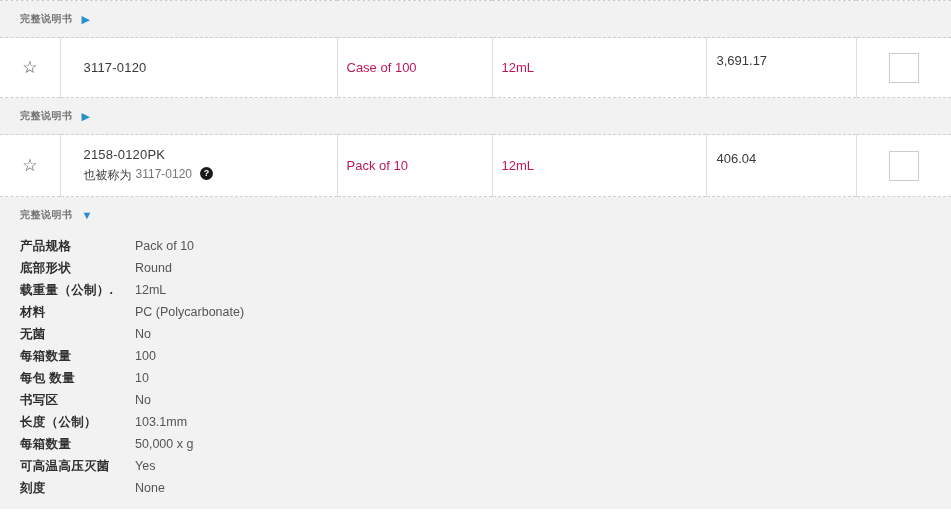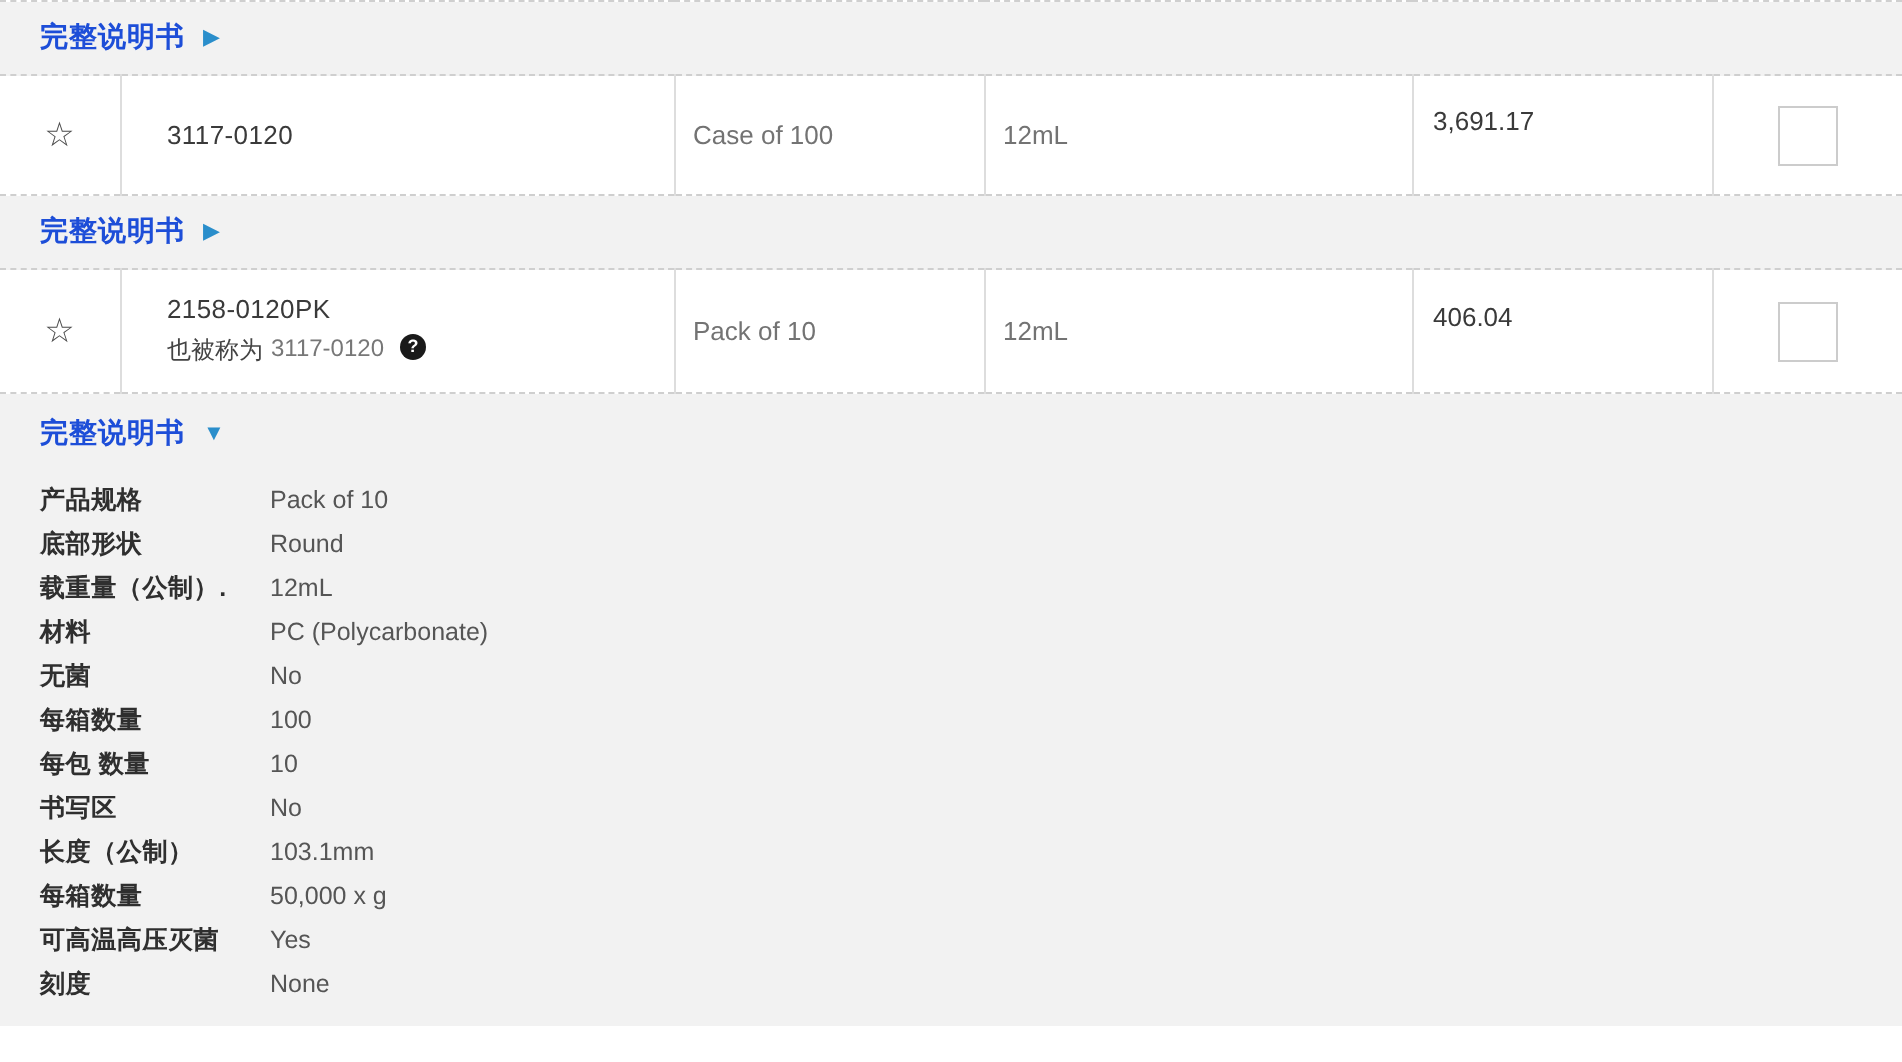--- a/index.html
+++ b/index.html
@@ -29,23 +29,23 @@
     border-bottom: 1px dashed #cfcfcf;
     padding: 0;
   }
   .spec-strip-inner {
     padding: 9px 0 9px 20px;
     height: 18px;
     display: flex;
     align-items: center;
   }
   .spec-link {
-    color: #1d4ed8;
+    color: #737373;
     font-weight: bold;
-    font-size: 14px;
+    font-size: 10px;
     text-decoration: none;
     cursor: pointer;
     letter-spacing: .5px;
   }
   .tri {
     display: inline-block;
     margin-left: 9px;
     color: #2a8ecb;
     font-size: 11px;
     line-height: 1;
@@ -121,21 +121,21 @@
     font-weight: bold;
     margin-left: 8px;
     line-height: 1;
     cursor: pointer;
     font-family: "Liberation Sans", sans-serif;
   }
 
   .plain-cell {
     padding-left: 9px;
     font-size: 13px;
-    color: #737373;
+    color: #be185d;
     display: flex;
     align-items: center;
     height: 100%;
   }
   .price-cell {
     padding-left: 10px;
     font-size: 13px;
     color: #3a3a3a;
     display: flex;
     align-items: flex-end;

